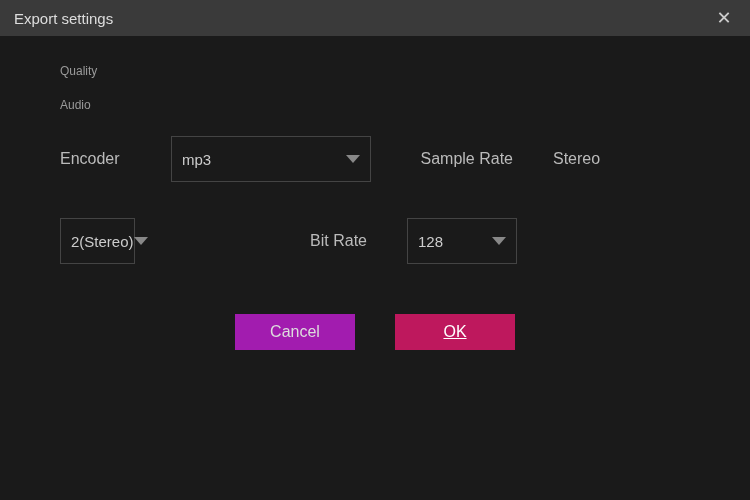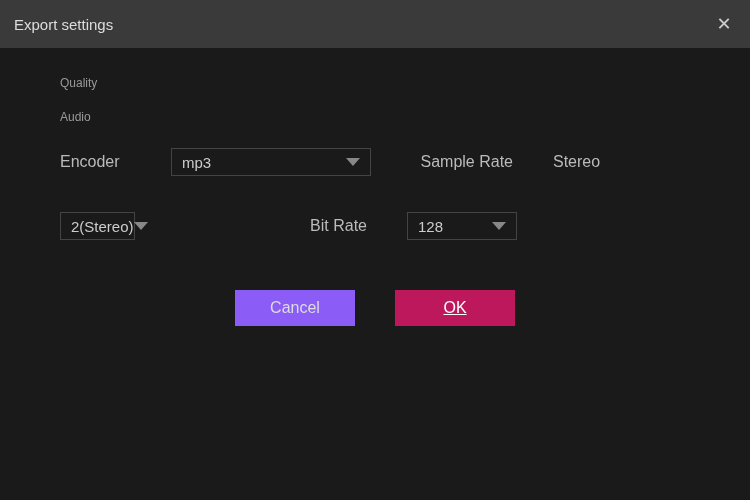--- a/index.html
+++ b/index.html
@@ -9,21 +9,21 @@
       font-family: "Segoe UI", Arial, sans-serif;
     }
     body {
       width: 750px;
       height: 500px;
       background: #1a1a1a;
       color: #bbb;
       overflow: hidden;
     }
     .titlebar {
-      height: 48px;
+      height: 36px;
       background: #3a3a3a;
       display: flex;
       align-items: center;
       justify-content: space-between;
       padding: 0 14px;
     }
     .titlebar-title {
       color: #ddd;
       font-size: 15px;
     }
@@ -88,21 +88,21 @@
     .field-label {
       color: #bbb;
       font-size: 16px;
       text-align: left;
     }
     .field-label.right {
       text-align: right;
       padding-right: 4px;
     }
     .dropdown {
-      height: 28px;
+      height: 46px;
       border: 1px solid #444;
       background: #1a1a1a;
       display: flex;
       align-items: center;
       justify-content: space-between;
       padding: 0 10px;
       cursor: pointer;
     }
     .dropdown-value {
       color: #ccc;
@@ -125,21 +125,21 @@
       width: 120px;
       height: 36px;
       display: flex;
       align-items: center;
       justify-content: center;
       font-size: 16px;
       cursor: pointer;
       border: none;
     }
     .btn-cancel {
-      background: #8b5cf6;
+      background: #a21caf;
       color: #ddd;
       text-align: right;
     }
     .btn-ok {
       background: #be185d;
       color: #fff;
       text-decoration: underline;
     }
   </style>
 </head>

